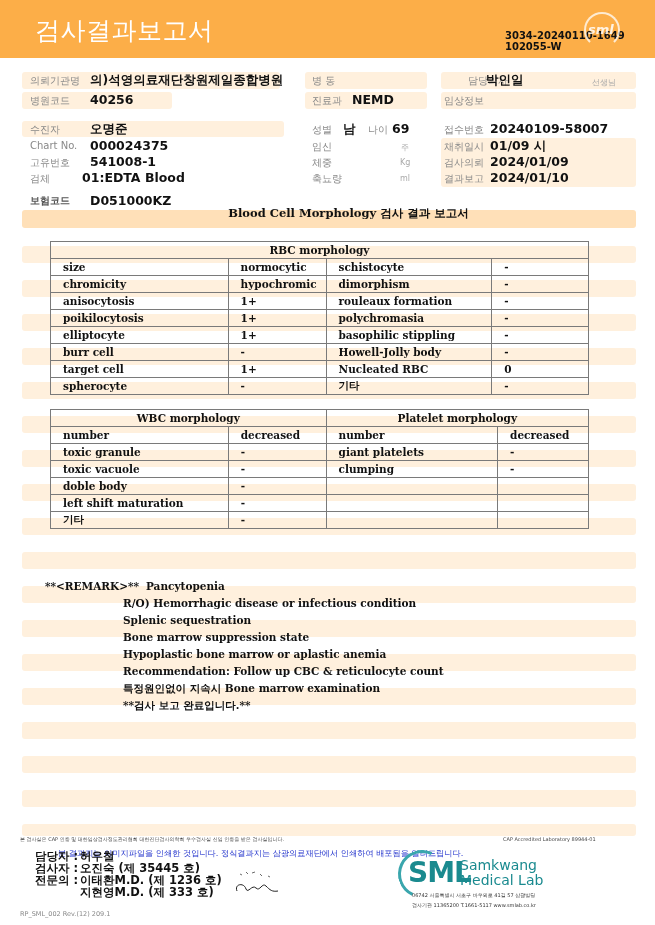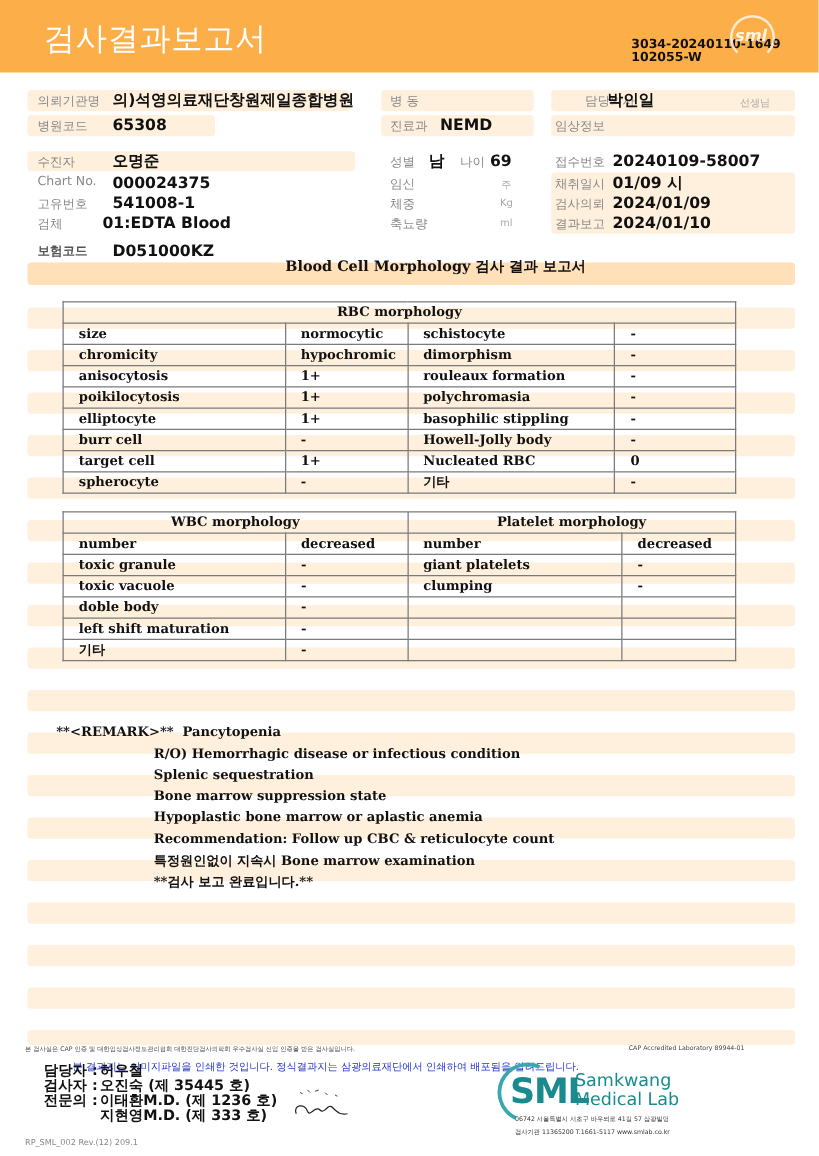--- a/index.html
+++ b/index.html
@@ -58,21 +58,21 @@
 <div class="band" style="left:305px;top:72px;width:122px;height:17px;"></div>
 <div class="band" style="left:305px;top:92px;width:122px;height:17px;"></div>
 <div class="band" style="left:441px;top:72px;width:195px;height:17px;"></div>
 <div class="band" style="left:441px;top:92px;width:195px;height:17px;"></div>
 <div class="band" style="left:22px;top:121px;width:262px;height:16px;"></div>
 <div class="band" style="left:441px;top:138px;width:195px;height:49px;"></div>
 
 <div class="lbl" style="left:30px;top:74px;">의뢰기관명</div>
 <div class="val" style="left:90px;top:72px;">의)석영의료재단창원제일종합병원</div>
 <div class="lbl" style="left:30px;top:94px;">병원코드</div>
-<div class="val" style="left:90px;top:92px;">65308</div>
+<div class="val" style="left:90px;top:92px;">40256</div>
 
 <div class="lbl" style="left:30px;top:123px;">수진자</div>
 <div class="val" style="left:90px;top:121px;">오명준</div>
 <div class="lbl" style="left:30px;top:140px;">Chart No.</div>
 <div class="val" style="left:90px;top:138px;">000024375</div>
 <div class="lbl" style="left:30px;top:156px;">고유번호</div>
 <div class="val" style="left:90px;top:154px;">541008-1</div>
 <div class="lbl" style="left:30px;top:172px;">검체</div>
 <div class="val" style="left:82px;top:170px;">01:EDTA Blood</div>
 <div class="lbl" style="left:30px;top:194px;font-weight:bold;color:#555;font-family:'DejaVu Serif',serif;">보험코드</div>

